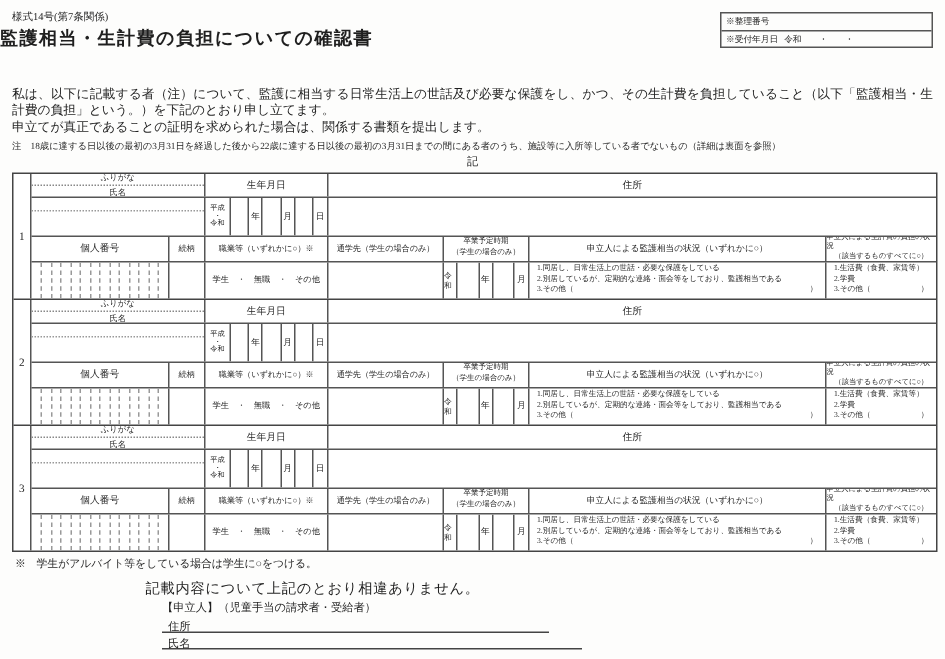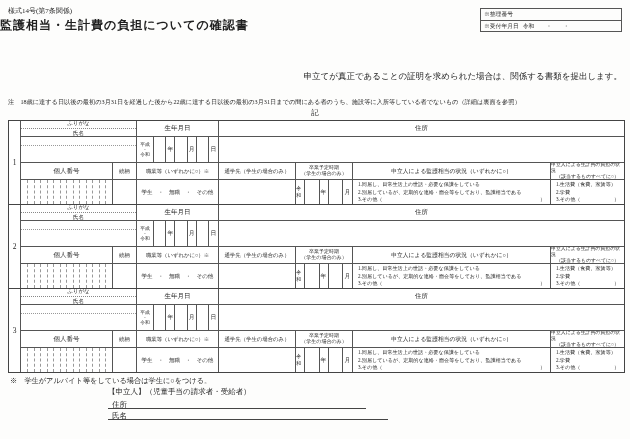--- a/index.html
+++ b/index.html
@@ -22,21 +22,21 @@
   .office-box .obrow { height: 11px; display: flex; align-items: center; padding-left: 3px; }
   .office-box .obrow + .obrow { border-top: 1px solid #555; }
   .title {
     position: absolute; left: 0; top: 17px; width: 100%;
     text-align: left; font-size: 12px; font-weight: bold; letter-spacing: 1px;
   }
   .addressee { position: absolute; left: 10px; top: 42px; font-size: 8.5px; }
 
   
   .para { margin: 2px 8px 0 8px; font-size: 8.5px; line-height: 1.32; text-align: justify; }
-  .para2 { margin: 16px 8px; font-size: 8.5px; line-height: 1.32; text-align: right; }
+  .para2 { margin: 0 8px; font-size: 8.5px; line-height: 1.32; }
   .note { margin: 2px 8px 0 8px; font-size: 6.2px; }
   .ki { text-align: center; font-size: 7.5px; margin: 1px 0 2px 0; }
 
   
   .ptable { margin: 0 5px 0 8px; border: 1px solid #444; background: #fff; }
   .prow { display: flex; }
   .prow + .prow { border-top: 1px solid #444; }
   .numcol {
     width: 12px; border-right: 1px solid #555;
     display: flex; align-items: center; justify-content: center; font-size: 7.5px;
@@ -113,20 +113,21 @@
     <div class="office-box">
       <div class="obrow">※整理番号</div>
       <div class="obrow">
         <span>※受付年月日</span>
         <span style="margin-left:4px;">令和　　・　　・</span>
       </div>
     </div>
     <div class="title">監護相当・生計費の負担についての確認書</div>
   </div>
 
+  <div class="para">私は、以下に記載する者（注）について、監護に相当する日常生活上の世話及び必要な保護をし、かつ、その生計費を負担していること（以下「監護相当・生計費の負担」という。）を下記のとおり申し立てます。</div>
   <div class="para2">申立てが真正であることの証明を求められた場合は、関係する書類を提出します。</div>
   <div class="note">注　18歳に達する日以後の最初の3月31日を経過した後から22歳に達する日以後の最初の3月31日までの間にある者のうち、施設等に入所等している者でないもの（詳細は裏面を参照）</div>
   <div class="ki">記</div>
 
   <div class="ptable">
     <div id="table-rows">
   <div class="prow">
     <div class="numcol">1</div>
     <div class="rowmain">
 
@@ -413,20 +414,21 @@
           </div>
         </div>
       </div>
 
     </div>
   </div>
 </div>
   </div>
 
   <div class="fnote">※　学生がアルバイト等をしている場合は学生に○をつける。</div>
+  <div class="confirm">記載内容について上記のとおり相違ありません。</div>
   <div class="applicant">
     <div class="alabel">【申立人】（児童手当の請求者・受給者）</div>
     <div class="sigrow w1">
       <span>住所</span>
     </div>
     <div class="sigrow w2">
       <span>氏名</span>
     </div>
   </div>
 

